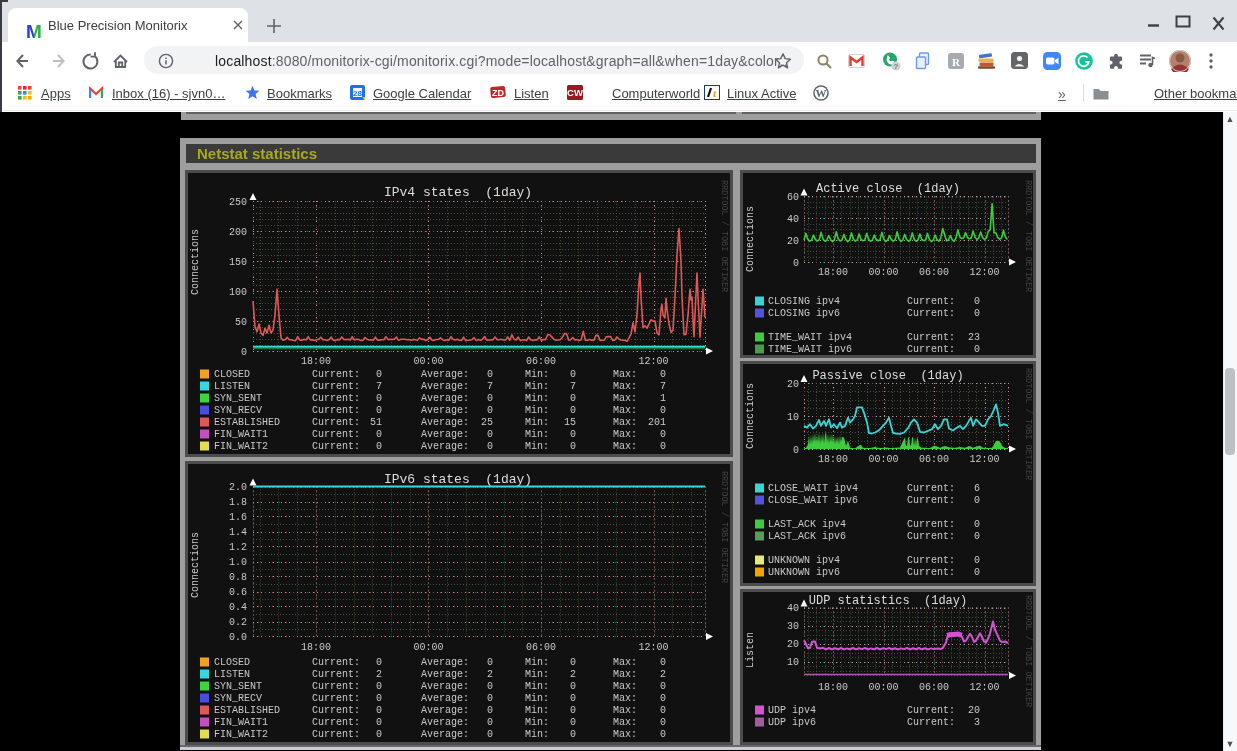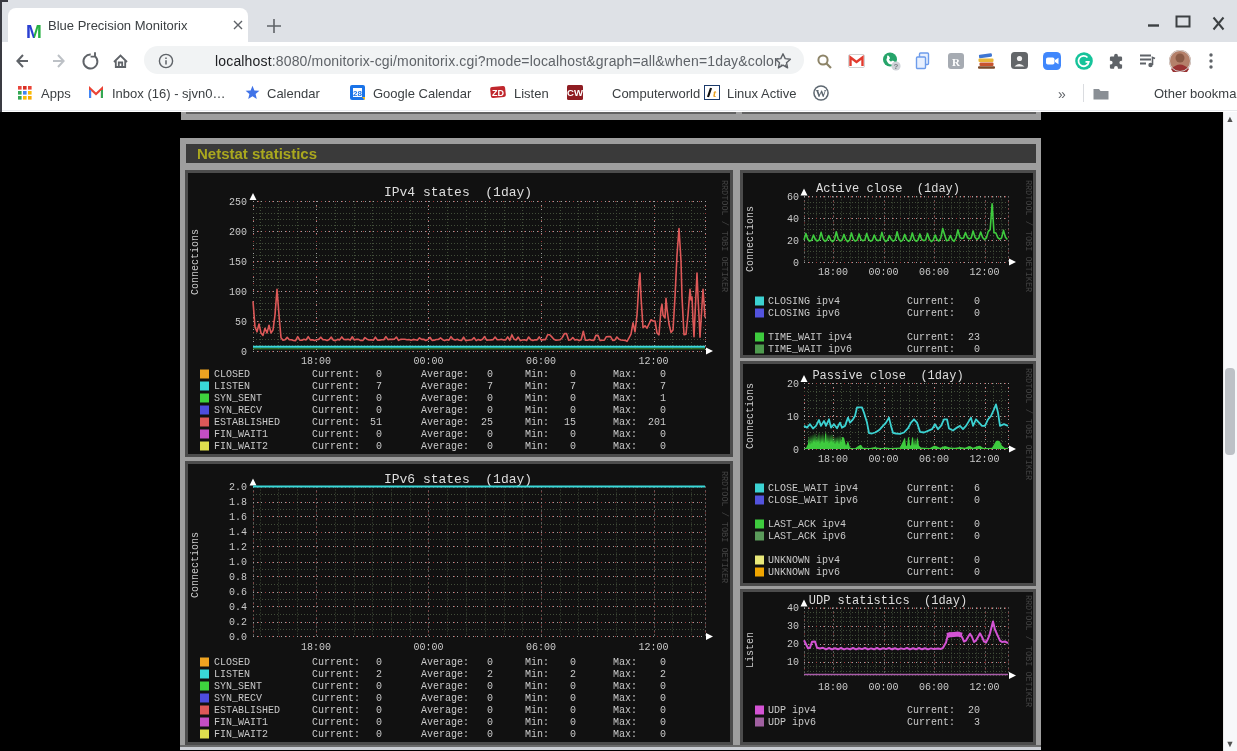--- a/index.html
+++ b/index.html
@@ -10,21 +10,21 @@
 #tab { position:absolute; top:8px; left:8px; width:240px; height:34px; background:#fff;
   border-radius:8px 8px 0 0; }
 #tabtitle { position:absolute; left:40px; top:10px; font-size:13px; color:#3c4043; }
 #toolbar { position:absolute; top:42px; left:0; width:1237px; height:36px; background:#fff; }
 #omni { position:absolute; left:144px; top:46px; width:660px; height:28px; background:#f1f3f4;
   border-radius:14px; }
 #urltext { position:absolute; left:179px; top:53px; font-size:14px; letter-spacing:0.16px; color:#5f6368;
   white-space:nowrap; width:572px; overflow:hidden;margin-left:36px; }
 #bookbar { position:absolute; top:78px; left:0; width:1237px; height:33px; background:#fff;
   border-bottom:1px solid #e8eaed; }
-.bk { position:absolute; top:86px; font-size:13px; color:#3c4043; white-space:nowrap; }
+.bk { position:absolute; top:86px; font-size:13px; color:#3c4043; white-space:nowrap;text-decoration:underline; }
 #leftedge { position:absolute; left:0; top:0; width:2px; height:112px; background:#3a3b42; }
 #topcorner { position:absolute; left:0; top:0; width:8px; height:2px; background:#3a3b42; }
 #scroll { position:absolute; left:1223px; top:112px; width:14px; height:639px; background:#f7f8fa; border-left:1px solid #e9e9e9; }
 #thumb { position:absolute; left:1225px; top:368px; width:10px; height:87px; background:#bdc1c6;
   border-radius:4px; }
 .sarrow { position:absolute; left:1223px; width:14px; height:14px; color:#505050; font-size:9px;
   text-align:center; line-height:14px; }
 svg { position:absolute; top:0; left:0; }
 </style>
 </head>
@@ -148,21 +148,21 @@
   <span class="bk" style="left:41px;">Apps</span>
   <svg width="14" height="13" style="left:89px; top:86px;">
       <path d="M1 12 V2.5 L7 8 L13 2.5 V12" stroke="#ea4335" stroke-width="2.2" fill="none"></path>
       <path d="M1 12 V4" stroke="#4285f4" stroke-width="2.2"></path>
       <path d="M13 12 V4" stroke="#34a853" stroke-width="2.2"></path>
     </svg>
   <span class="bk" style="left:112px;text-align:center;">Inbox (16) - sjvn0…</span>
   <svg width="15" height="15" style="left:245px; top:85px;">
       <path d="M7.5 0.8 L9.4 5.4 L14.4 5.8 L10.6 9 L11.8 13.9 L7.5 11.2 L3.2 13.9 L4.4 9 L0.6 5.8 L5.6 5.4 Z" fill="#4073e8"></path>
     </svg>
-  <span class="bk" style="left:267px;">Calendar</span>
+  <span class="bk" style="left:267px;">Bookmarks</span>
   <svg width="15" height="15" style="left:350px; top:85px;">
       <rect x="0" y="0" width="15" height="15" rx="2" fill="#1a73e8"></rect>
       <rect x="3" y="3" width="9" height="9" fill="#fff"></rect>
       <text x="7.5" y="10.5" font-size="8px" text-anchor="middle" fill="#1a73e8" font-family="Liberation Sans" font-weight="bold">28</text>
       <path d="M12 12 h3 v3 z" fill="#fbbc05"></path>
     </svg>
   <span class="bk" style="left:373px;text-align:center;">Google Calendar</span>
   <svg width="16" height="15" style="left:490px; top:85px;">
       <rect x="0.5" y="1.5" width="15" height="11" rx="2" transform="rotate(-6 8 7)" fill="#c0272d"></rect>
       <text x="8" y="11" font-size="9px" text-anchor="middle" fill="#fff" font-family="Liberation Sans" font-weight="bold">ZD</text>

